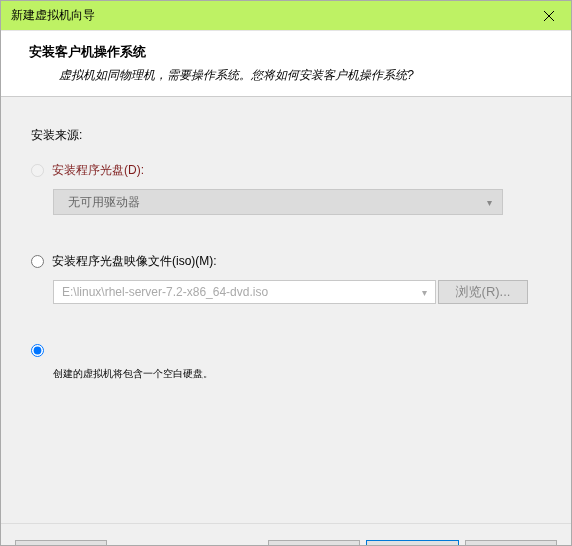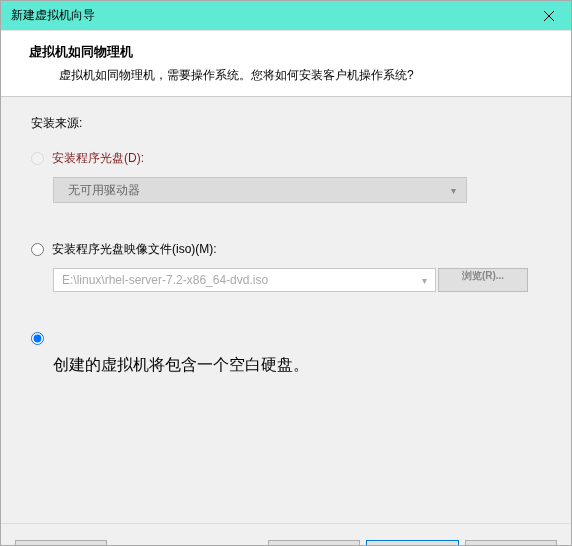--- a/index.html
+++ b/index.html
@@ -1,69 +1,69 @@
 <!DOCTYPE html>
 <html><head>
   <meta charset="utf-8">
   <style>
     * { box-sizing: border-box; margin: 0; padding: 0; }
     body { font-family: "Microsoft YaHei", "SimSun", sans-serif; font-size: 12px; background: #ffffff; width: 572px; height: 546px; overflow: hidden; border: 1px solid #aaa; }
     
-    .titlebar { height: 30px; display: flex; align-items: center; justify-content: space-between; padding: 0 0 0 10px; background: #5eead4; border-bottom: 1px solid #e5e5e5; }
+    .titlebar { height: 30px; display: flex; align-items: center; justify-content: space-between; padding: 0 0 0 10px; background: #bef264; border-bottom: 1px solid #e5e5e5; }
     .titlebar-title { font-size: 12px; color: #000; }
     .close-btn { width: 45px; height: 30px; display: flex; align-items: center; justify-content: center; cursor: pointer; }
     .close-btn svg { width: 10px; height: 10px; }
     
     .header { padding: 12px 20px 12px 28px; background: #ffffff; border-bottom: 1px solid #ccc; }
     .header-title { font-size: 13px; font-weight: bold; color: #000; margin-bottom: 6px; }
-    .header-desc { font-size: 12px; color: #000; margin-left: 30px; }
+    .header-desc { font-size: 12px; color: #000; margin-left: 30px; font-style: italic; }
     
     .content { padding: 18px 30px; background: #f0f0f0; height: 426px; }
-    .section-label { font-size: 12px; color: #000; margin-bottom: 18px; }
+    .section-label { font-size: 12px; color: #000; margin-bottom: 18px; margin-top: 12px; }
     
     .radio-row { display: flex; align-items: center; margin-bottom: 10px; }
     .radio-row input[type="radio"] { margin-right: 8px; width: 13px; height: 13px; }
     .radio-row label { font-size: 12px; color: #000; }
     .radio-row.disabled label { color: #7f1d1d; }
     .radio-row.disabled input[type="radio"] { opacity: 0.6; }
     
     .indent { margin-left: 22px; margin-bottom: 38px; }
     
-    .dropdown { width: 414px; height: 26px; background: #dcdcdc; border: 1px solid #c8c8c8; display: flex; align-items: center; padding: 0 10px 0 14px; color: #666; font-size: 12px; justify-content: space-between; }
+    .dropdown { width: 450px; height: 26px; background: #dcdcdc; border: 1px solid #c8c8c8; display: flex; align-items: center; padding: 0 10px 0 14px; color: #666; font-size: 12px; justify-content: space-between; }
     .dropdown .chev { color: #888; font-size: 10px; }
     
     .file-row { display: flex; gap: 2px; align-items: center; }
     .file-input { width: 383px; height: 24px; background: #fff; border: 1px solid #c8c8c8; padding: 0 8px; color: #aaa; font-size: 12px; display: flex; align-items: center; justify-content: space-between; }
     .file-input .chev { color: #aaa; font-size: 10px; }
-    .browse-btn { width: 90px; height: 24px; background: #e0e0e0; border: 1px solid #bbb; color: #888; font-size: 10px; display: flex; align-items: flex-start; justify-content: center; font-weight: bold; }
+    .browse-btn { width: 90px; height: 24px; background: #e0e0e0; border: 1px solid #bbb; color: #888; font-size: 13px; display: flex; align-items: center; justify-content: center; }
     
     .radio-section-2 { margin-top: 28px; align-items: center; }
     .radio-section-3 { margin-top: 40px; }
-    .desc-line { margin-left: 22px; font-size: 16px; color: #000; margin-top: 10px; }
+    .desc-line { margin-left: 22px; font-size: 10px; color: #000; margin-top: 10px; }
     
     .footer { height: 56px; display: flex; align-items: center; padding: 0 14px; background: #f0f0f0; border-top: 1px solid #ddd; gap: 6px; }
     .footer-spacer { flex: 1; }
     .footer-btn { height: 24px; min-width: 92px; background: #e1e1e1; border: 1px solid #adadad; font-size: 12px; color: #000; display: flex; align-items: center; justify-content: center; padding: 0 14px; cursor: pointer; }
     .footer-btn.primary { border: 1px solid #0078d7; }
   </style>
 </head>
 <body>
 
 <div class="titlebar">
   <span class="titlebar-title">新建虚拟机向导</span>
   <div class="close-btn">
     <svg viewBox="0 0 10 10">
         <line x1="0" y1="0" x2="10" y2="10" stroke="currentColor" stroke-width="1"></line>
         <line x1="10" y1="0" x2="0" y2="10" stroke="currentColor" stroke-width="1"></line>
       </svg>
   </div>
 </div>
 
 <div class="header">
-  <div class="header-title">虚拟机如同物理机</div>
+  <div class="header-title">安装客户机操作系统</div>
   <div class="header-desc">虚拟机如同物理机，需要操作系统。您将如何安装客户机操作系统?</div>
 </div>
 
 <div class="content">
   <div class="section-label">安装来源:</div>
 
   <div class="radio-row disabled">
     <input type="radio" name="src" disabled="" style="">
     <label>安装程序光盘(D):</label>
   </div>

